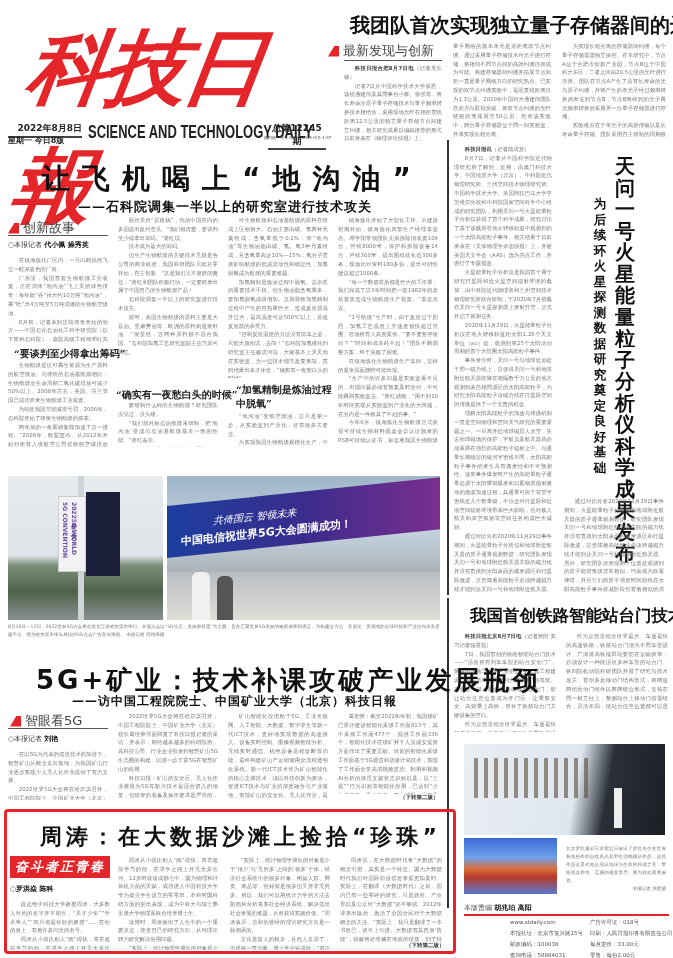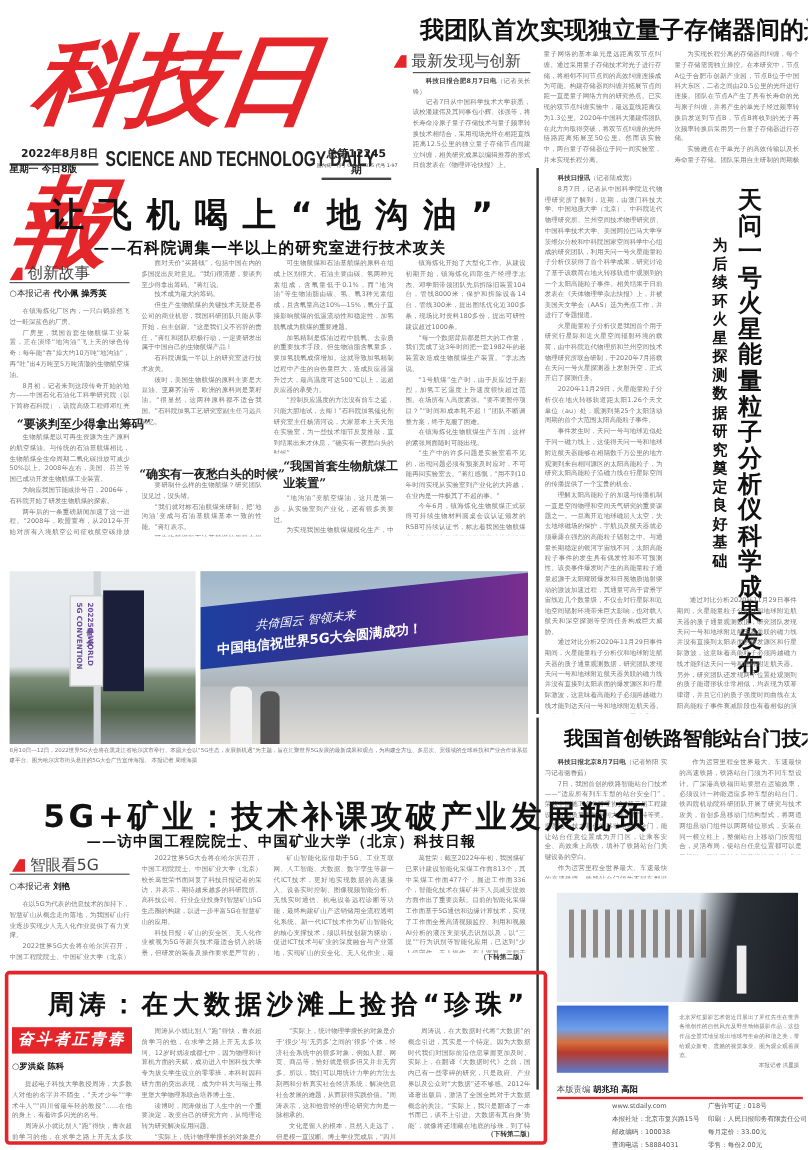--- a/index.html
+++ b/index.html
@@ -85,21 +85,21 @@
 <div class="abs txt" style="left:118px;top:401px;width:100px;height:46px">
   <p>要研制什么样的生物航煤？研究团队没见过，没头绪。</p>
     <p>“我们就对标石油航煤来研制，把‘地沟油’变成与石油基航煤基本一致的性能。”蒋红表示。</p>
     <p>可生物航煤和石油基航煤的原料在组成上区别很大。石油主要由碳、氢两种元素组成，含氧量低于0.1%，而“地沟油”等生物油脂由碳、氢、氧3种元素组成，且含氧量高达10%—15%，氧分子直接影响航煤的低温流动性和稳定性，加氢脱氧成为航煤的重要难题。</p>
 </div>
 <div class="abs txt" style="left:228px;top:216px;width:100px;height:162px">
   <p>可生物航煤和石油基航煤的原料在组成上区别很大。石油主要由碳、氢两种元素组成，含氧量低于0.1%，而“地沟油”等生物油脂由碳、氢、氧3种元素组成，且含氧量高达10%—15%，氧分子直接影响航煤的低温流动性和稳定性，加氢脱氧成为航煤的重要难题。</p>
     <p>加氢精制是炼油过程中脱氧、去杂质的重要技术手段。但生物油脂含氧量多，要加氢脱氧成倍增加。这就导致加氢精制过程中产生的自热量巨大，造成反应器温升过大，最高温度可达500℃以上，远超反应器的承受力。</p>
     <p>“控制反应温度的方法没有前车之鉴，只能大胆地试，去闯！”石科院加氢催化剂研究室主任杨清河说，大家基本上天天泡在实验室，为一些技术细节反复推敲，直到结果出来才休息，“确实有一夜愁白头的时候”。</p>
 </div>
-<div class="abs subhead" style="left:236px;top:383px;width:96px;white-space:normal;line-height:14px">“我国首套生物航煤工业装置”</div>
+<div class="abs subhead" style="left:236px;top:383px;width:96px;white-space:normal;line-height:14px">“加氢精制是炼油过程中脱氧”</div>
 <div class="abs txt" style="left:228px;top:412px;width:100px;height:34px">
   <p>“地沟油”变航空煤油，这只是第一步，从实验室到产业化，还有很多关要过。</p>
     <p>为实现我国生物航煤规模化生产，中国石化要求镇海炼化打造一套生产能力为10万吨每年的生物航煤装置。</p>
 </div>
 <div class="abs txt" style="left:338px;top:216px;width:100px;height:230px">
   <p>镇海炼化开始了大型化工作。从建设初期开始，镇海炼化四部生产经理李志杰、邓学阳带领团队先后拆除旧装置104台，管线8000米，保护和拆除设备14台，管线300米，提出图纸优化近300多条，现场比对资料180多份，提出可研性建议超过1000条。</p>
     <p>“每一个数据背后都是巨大的工作量，我们完成了这3年时间把一套1982年的老装置改造成生物航煤生产装置。”李志杰说。</p>
     <p>“1号航煤”生产时，由于反应过于剧烈，加氢工艺温度上升速度很快超过范围。在场所有人高度紧张。“要不要暂停项目？”“时间和成本耗不起！”团队不断调整方案，终于克服了困难。</p>
     <p>在镇海炼化生物航煤生产车间，这样的紧张局面随时可能出现。</p>
     <p>“生产中的许多问题是实验室看不见的，出现问题必须有预案及时应对，不可能再回实验室去。”蒋红感慨，“用不到10年时间实现从实验室到产业化的大跨越，在业内是一件极其了不起的事。”</p>

